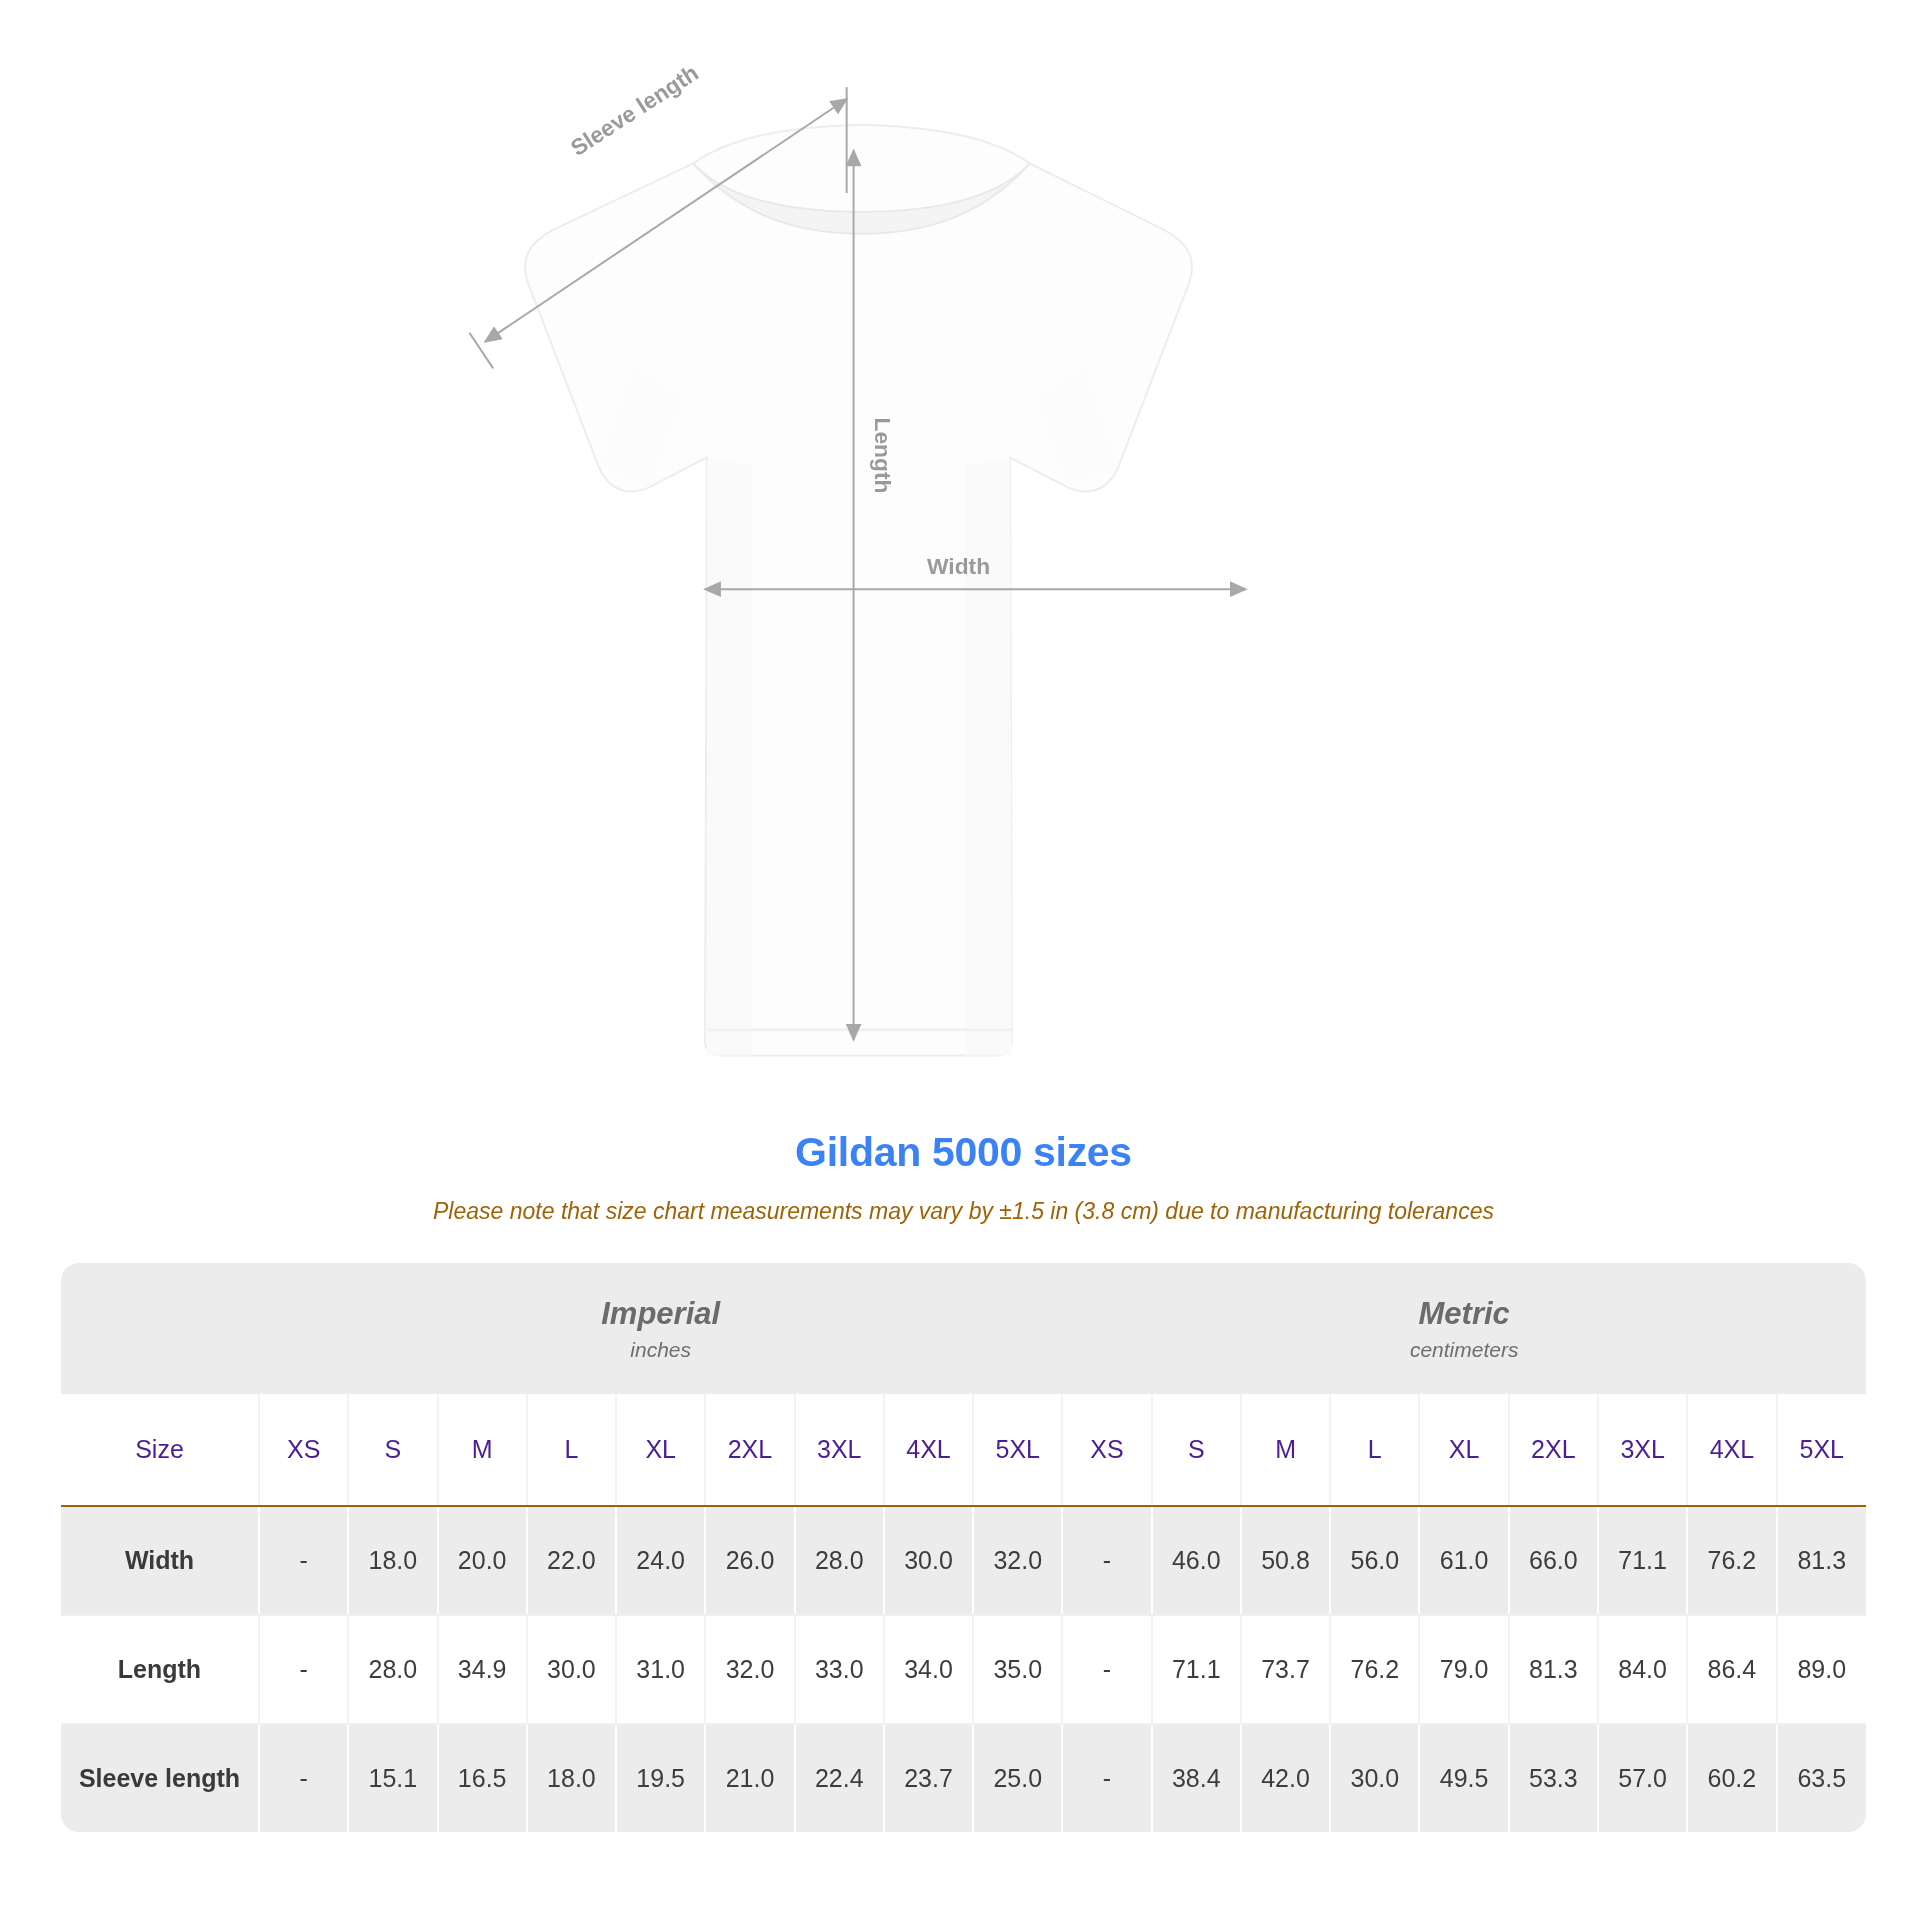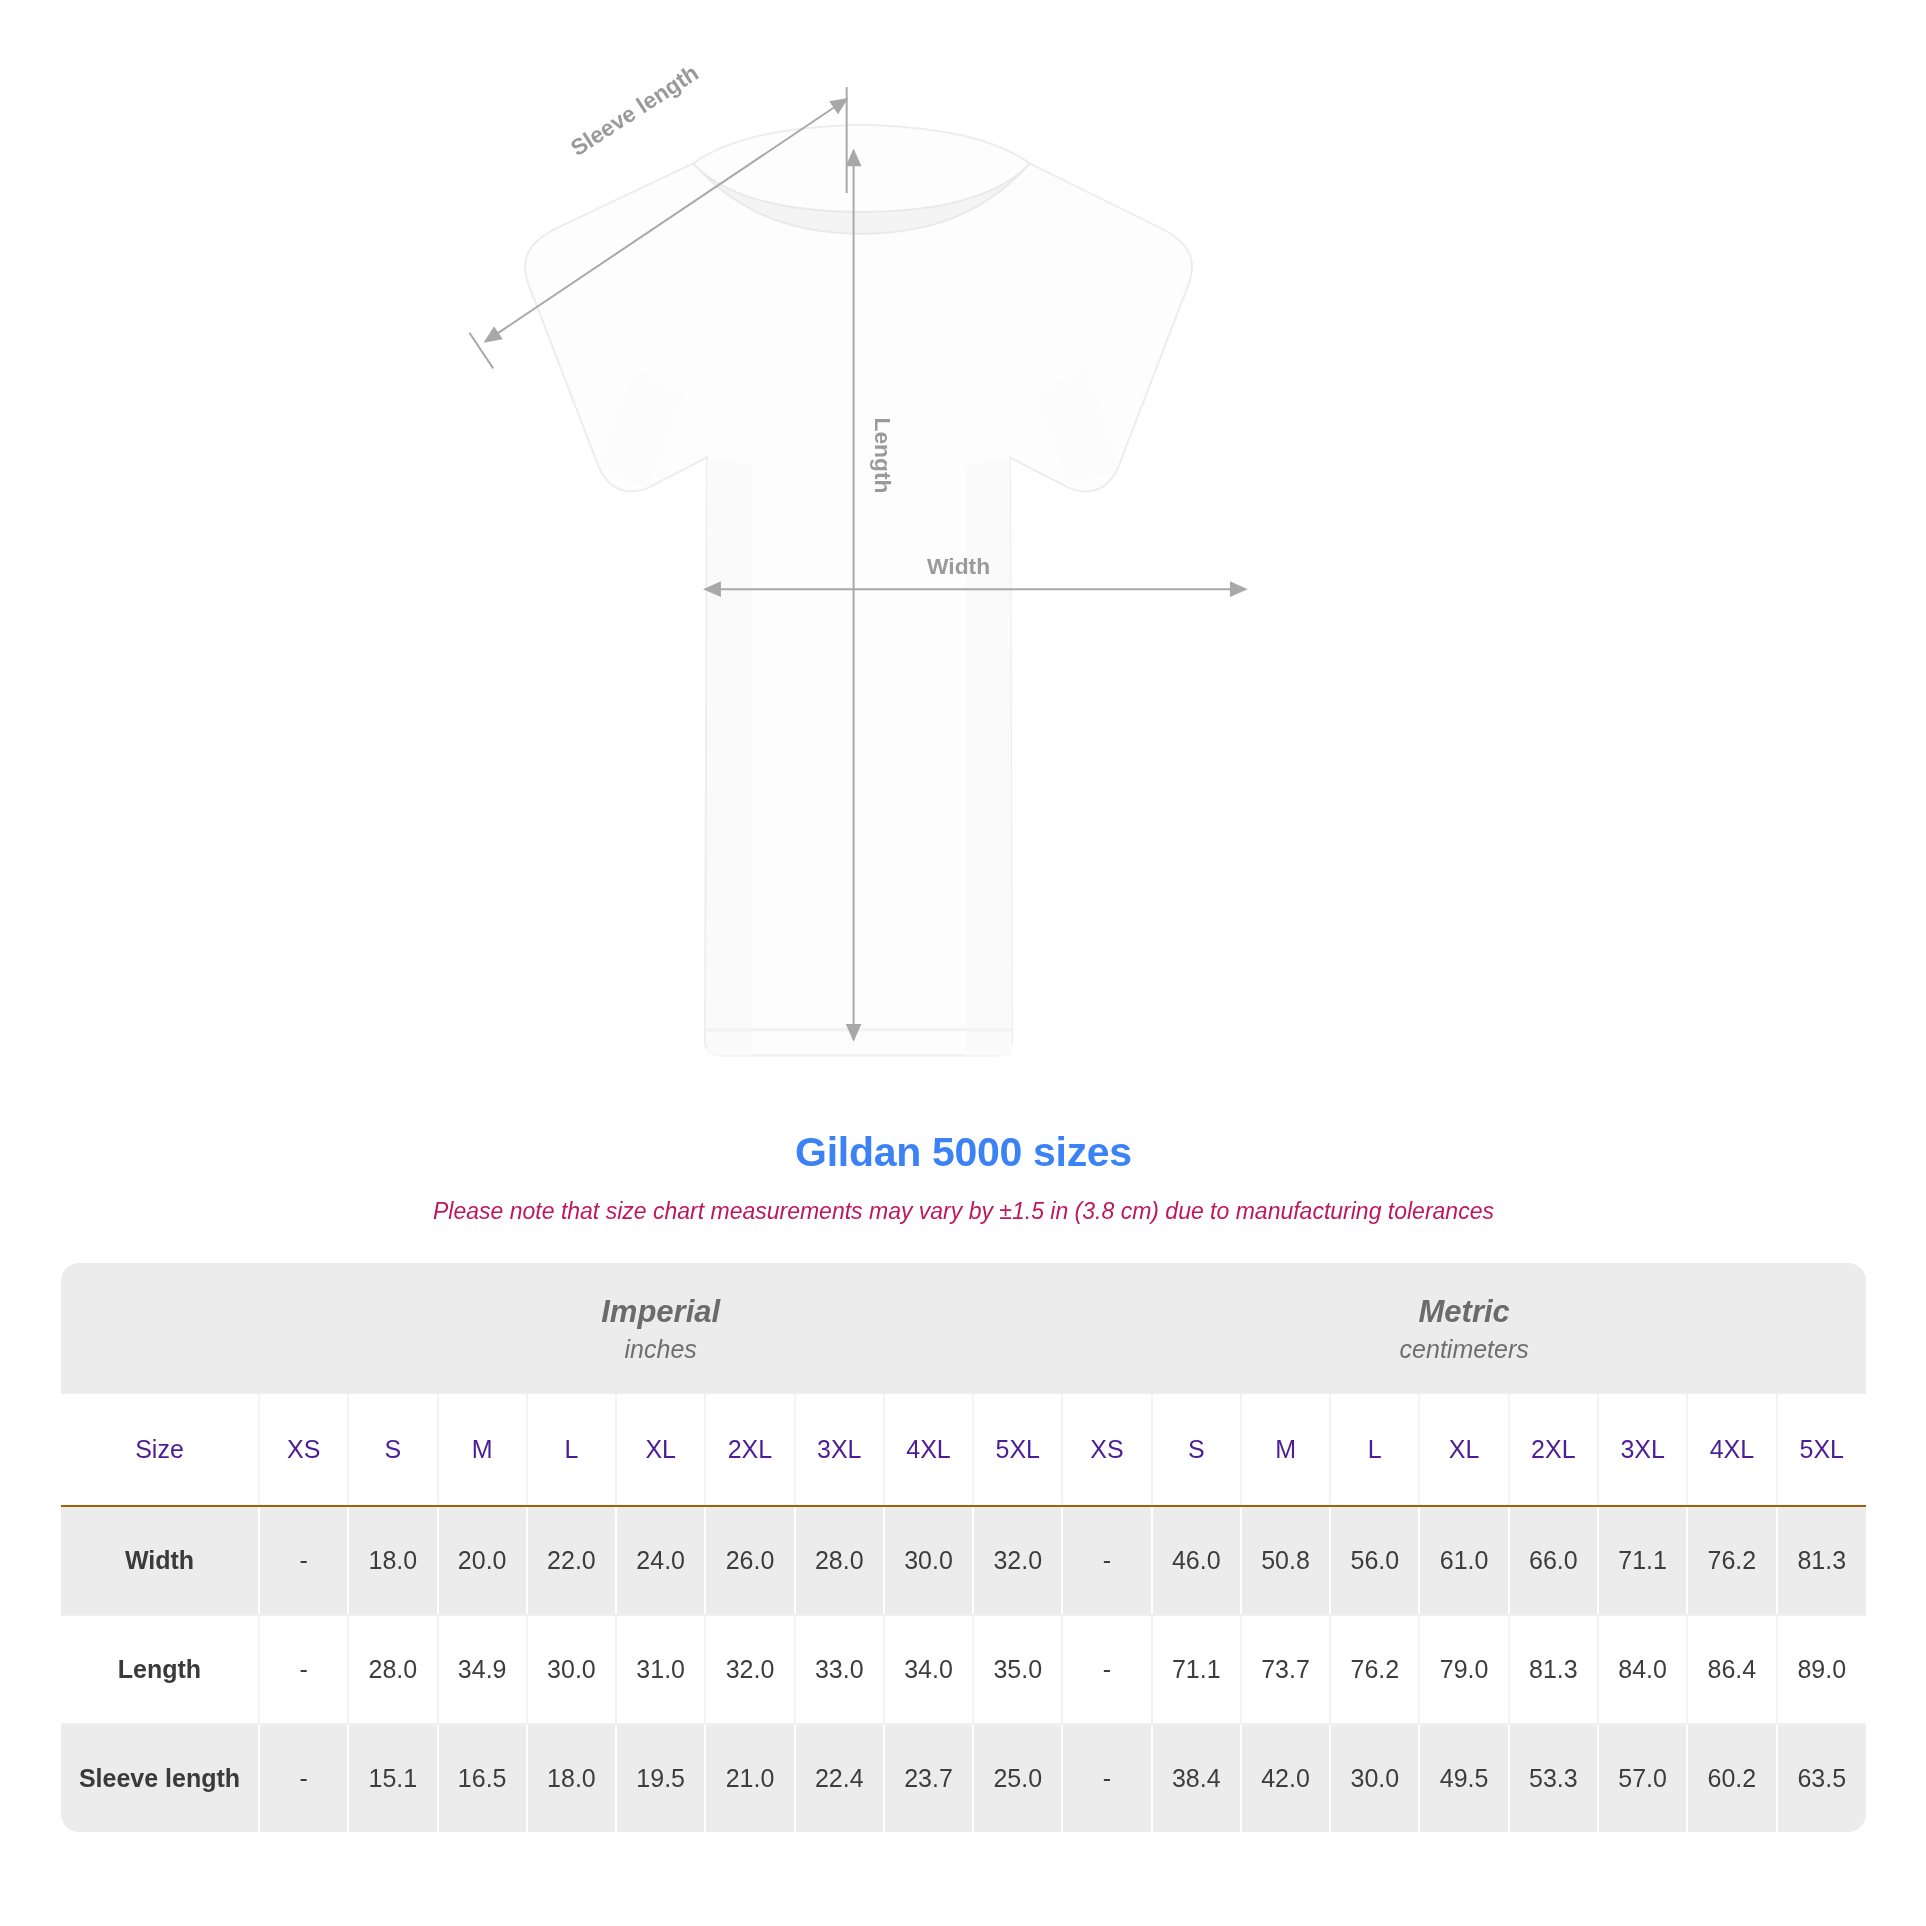--- a/index.html
+++ b/index.html
@@ -40,21 +40,21 @@
   }
   .chart-title {
     font-size: 41px;
     font-weight: bold;
     color: #3b82f6;
     letter-spacing: -0.3px;
   }
   .chart-note {
     font-size: 23px;
     font-style: italic;
-    color: #be185d;
+    color: #a16207;
     margin-top: 22px;
   }
 
   
   .table-wrap {
     margin: 38px 61px 0 61px;
     border-radius: 18px;
     overflow: hidden;
     background: #ffffff;
   }
@@ -78,21 +78,21 @@
     color: #6b6b6b;
   }
   .unit-name {
     font-size: 31px;
     font-style: italic;
     font-weight: bold;
     line-height: 1.25;
     text-align: center;
   }
   .unit-sub {
-    font-size: 25px;
+    font-size: 21px;
     font-style: italic;
     font-weight: normal;
     color: #6f6f6f;
     margin-top: 4px;
   }
   .unit-band .corner { background: #ececec; }
 
   
   .head-row td {
     height: 111px;

